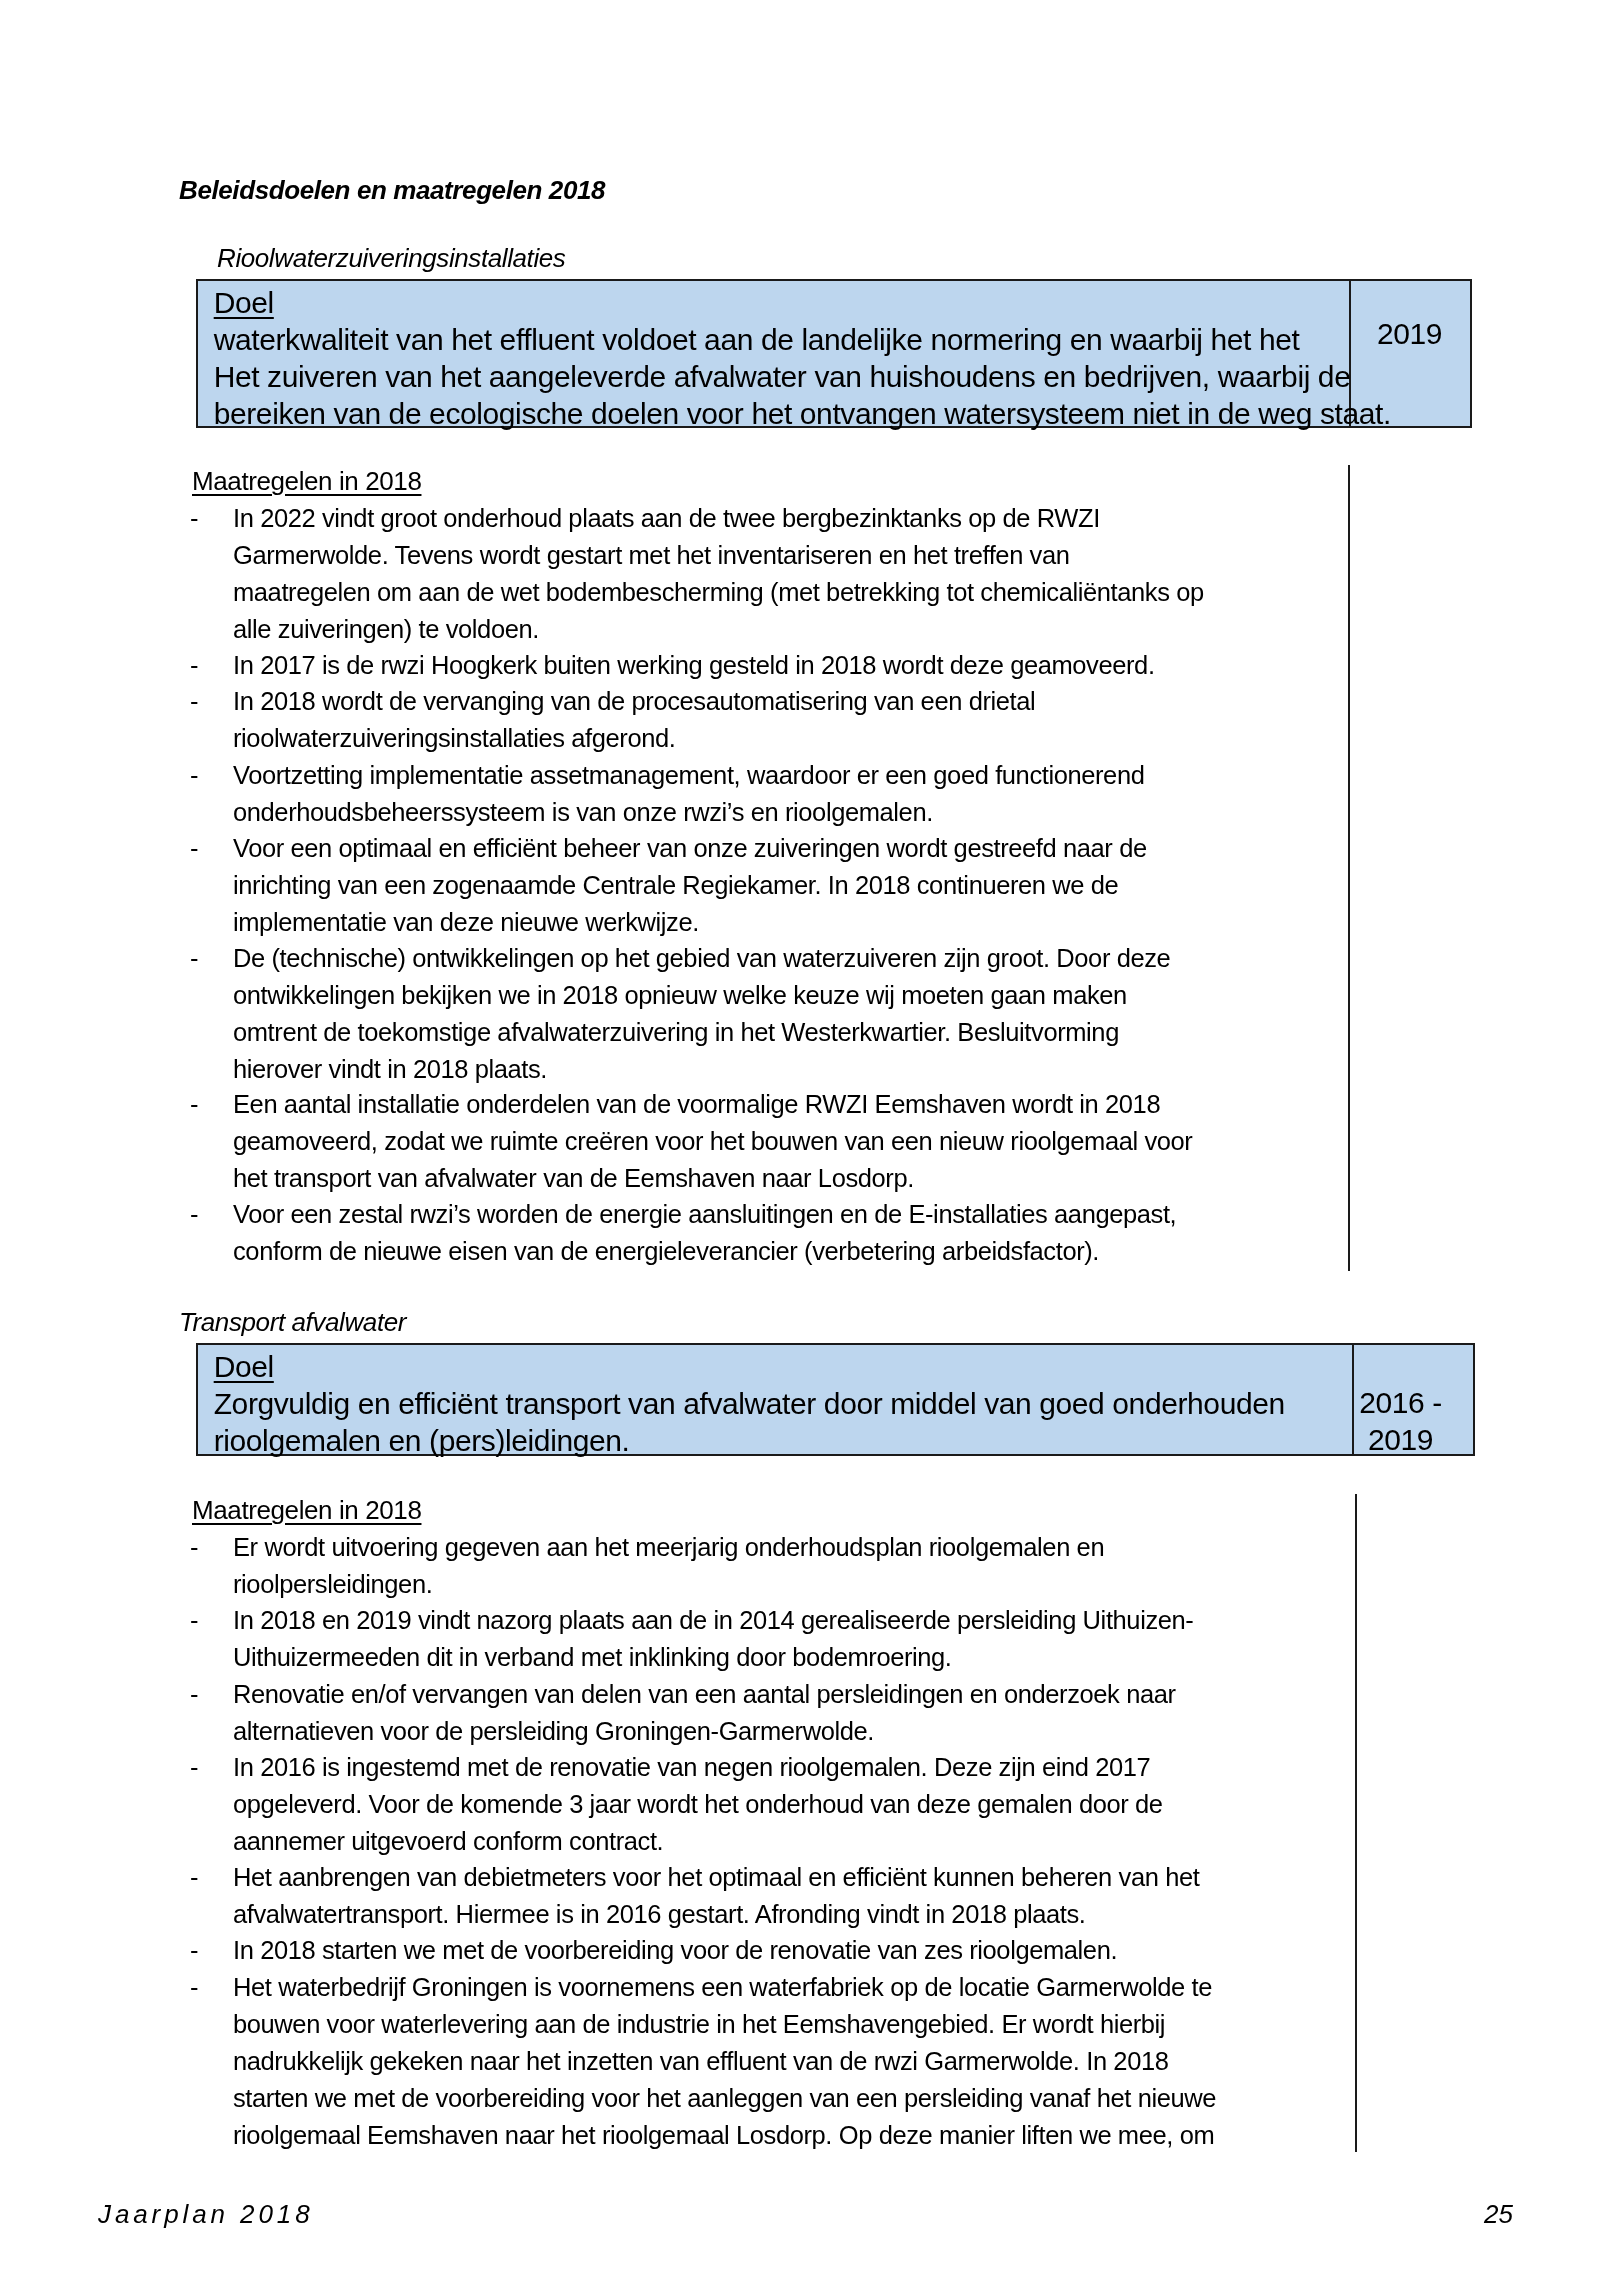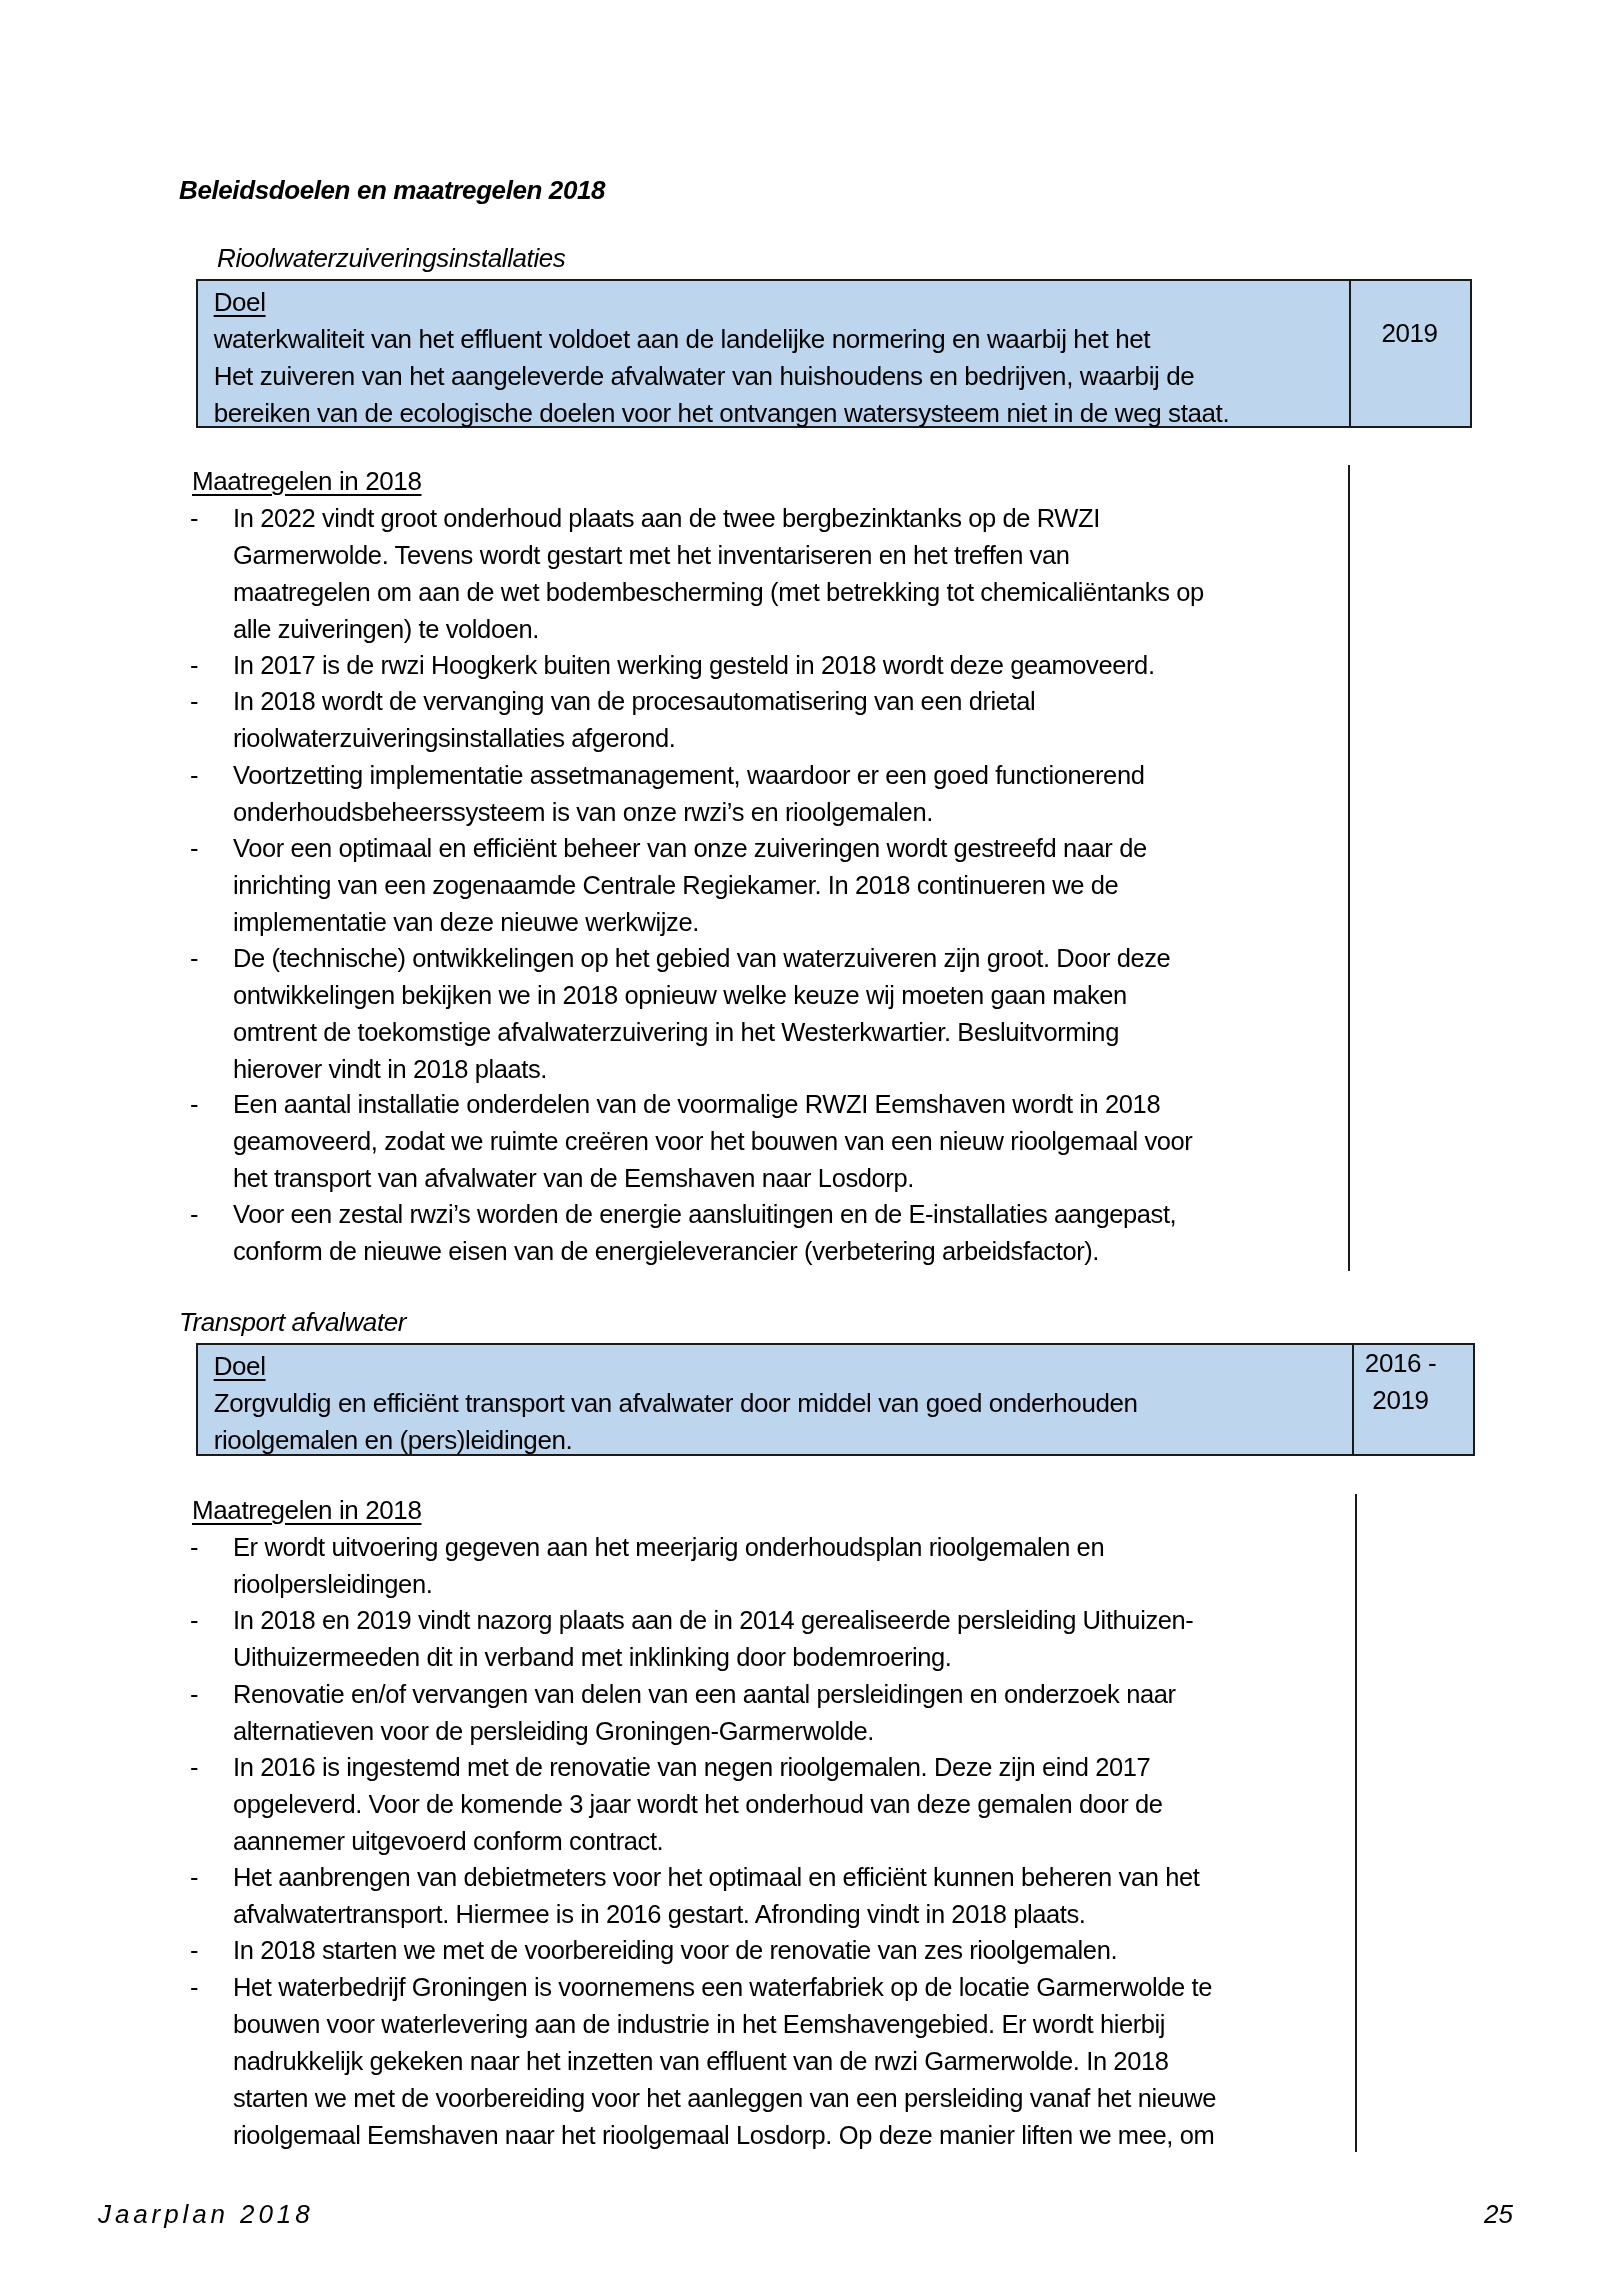--- a/index.html
+++ b/index.html
@@ -1,20 +1,20 @@
 <!DOCTYPE html>
 <html style="font-size:10.5px"><head>
 <meta charset="utf-8">
 <style>
   html, body { margin:0; padding:0; background:#ffffff; }
   body { width:1623px; height:2295px; position:relative; overflow:hidden;
          font-family:"Liberation Sans", sans-serif; color:#000; }
   .page { position:absolute; left:0; top:0; width:1623px; height:2295px; }
   .abs { position:absolute; }
-  .txt { font-size:26px; line-height:37px; white-space:nowrap; letter-spacing:-0.4px; }
+  .txt { font-size:30px; line-height:37px; white-space:nowrap; letter-spacing:-0.4px; }
   .h-main { left:179px; top:175px; font-size:26px; font-weight:bold; font-style:italic; white-space:nowrap; letter-spacing:-0.4px; }
   .h-sub { font-size:26px; font-style:italic; white-space:nowrap; letter-spacing:-0.4px; }
   .goal-table { position:absolute; background:#BDD6EE; border:2px solid #1a1a1a; box-sizing:border-box; }
   .goal-main { position:absolute; left:0; top:0; bottom:0; border-right:2px solid #1a1a1a; box-sizing:border-box; padding:2.6px 0 0 15.7px; }
   .goal-year { position:absolute; top:0; bottom:0; right:0; display:flex; align-items:center; justify-content:center; text-align:center; }
   .underline { text-decoration:underline; text-decoration-thickness:2px; text-underline-offset:3.9px; }
   .maat-head { font-size:26px; line-height:37px; white-space:nowrap; letter-spacing:-0.4px; }
   .bullet { position:absolute; left:0; width:1309px; }
   .dash { position:absolute; left:0; top:0; font-size:25.5px; line-height:37px; }
   .btext { position:absolute; left:43px; top:0; font-size:25.5px; line-height:37px; white-space:pre-line; letter-spacing:-0.4px; }
@@ -93,21 +93,21 @@
   </div>
 
   <div class="abs h-sub" style="left:179px; top:1307px;">Transport afvalwater</div>
 
   <div class="goal-table" style="left: 196px; top: 1343px; width: 1279px; height: 113px; background: rgb(189, 214, 238);">
     <div class="goal-main" style="width:1156px;">
       <div class="txt underline">Doel</div>
       <div class="txt">Zorgvuldig en efficiënt transport van afvalwater door middel van goed onderhouden</div>
       <div class="txt">rioolgemalen en (pers)leidingen.</div>
     </div>
-    <div class="goal-year txt" style="width:145px; white-space:pre-line; align-items:flex-start; box-sizing:border-box;border-radius:7px;">2016 -
+    <div class="goal-year txt" style="width:145px; white-space:pre-line; align-items:flex-start; padding-top:39px; box-sizing:border-box;border-radius:7px;">2016 -
 2019</div>
   </div>
 
   <div class="abs maat-head underline" style="left:192px; top:1492px;">Maatregelen in 2018</div>
   <div class="vline" style="left:1355px; top:1494px; height:658px;"></div>
 
   <div class="abs" style="left:190px; top:1529px; width:1158px;">
     <div class="bullet" style="top:0px;">
       <span class="dash">-</span>
       <span class="btext">Er wordt uitvoering gegeven aan het meerjarig onderhoudsplan rioolgemalen en

